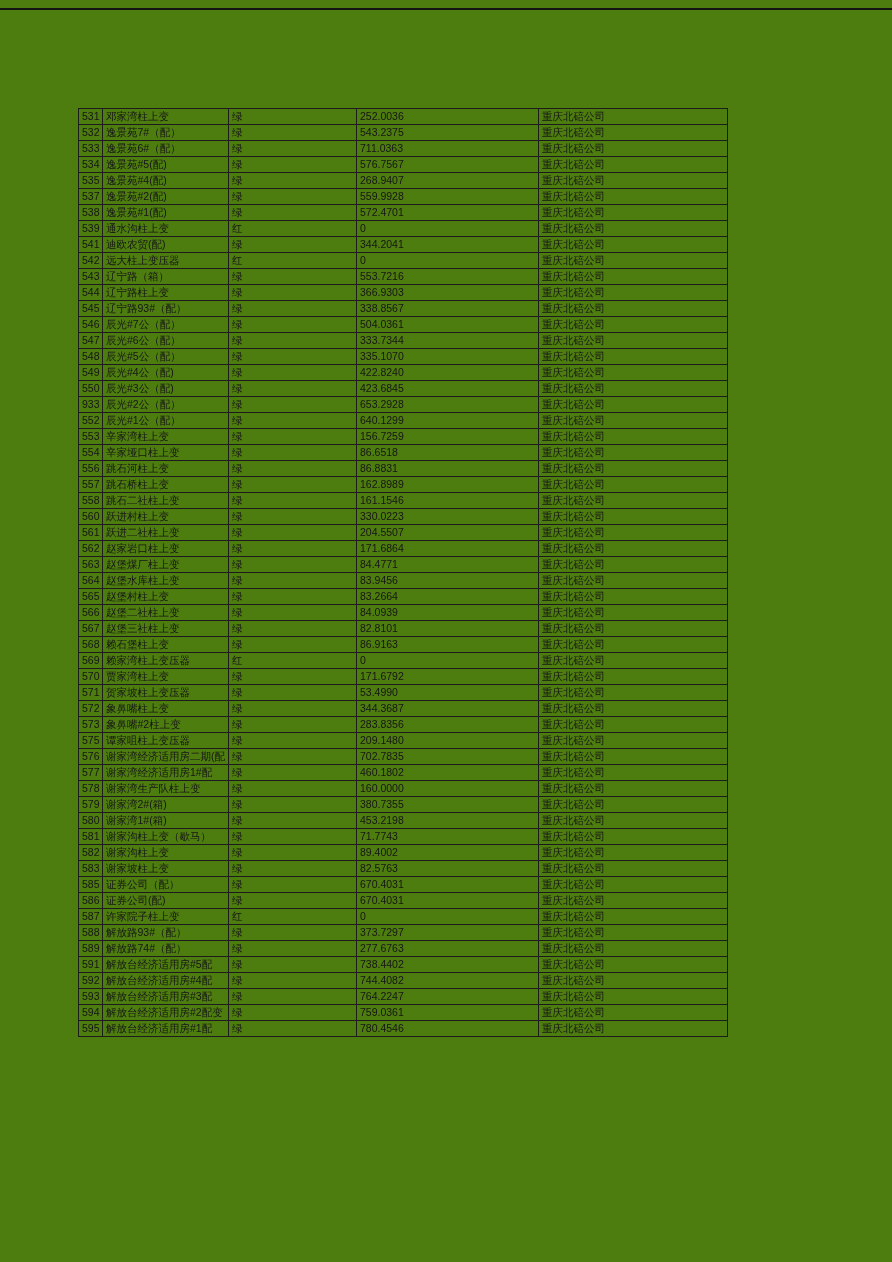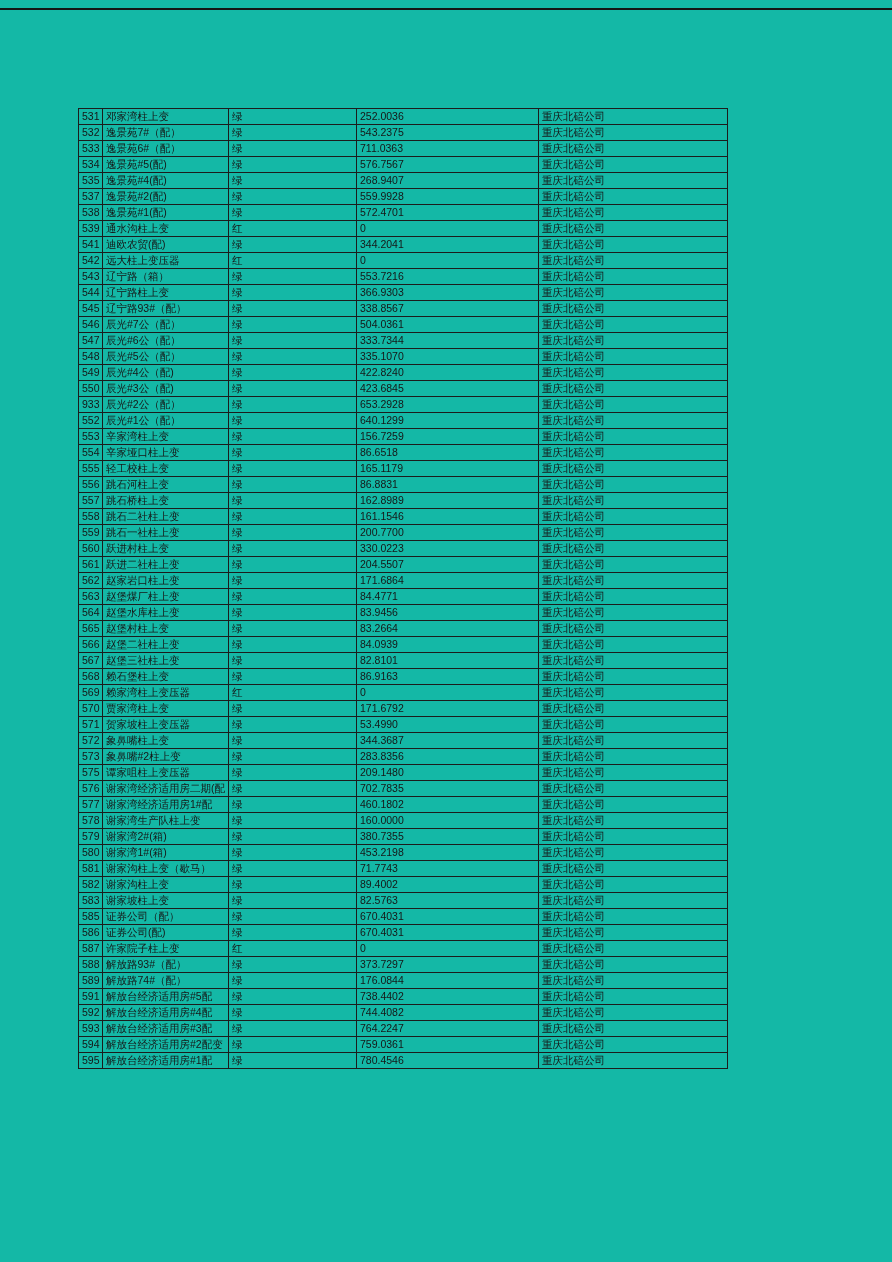--- a/index.html
+++ b/index.html
@@ -5,21 +5,21 @@
   html, body {
     margin: 0;
     padding: 0;
     background: #ffffff;
     font-family: "Liberation Sans", "DejaVu Sans", sans-serif;
   }
   .page {
     position: relative;
     width: 892px;
     height: 1262px;
-    background: #14b8a6;
+    background: #4d7c0f;
     overflow: hidden;
   }
   .top-rule {
     position: absolute;
     left: 0;
     top: 8px;
     width: 892px;
     height: 2px;
     background: #141414;
   }
@@ -241,27 +241,20 @@
   </tr>
 
   <tr>
     <td class="c-num">554</td>
     <td class="c-name">辛家垭口柱上变</td>
     <td class="c-status">绿</td>
     <td class="c-value">86.6518</td>
     <td class="c-company">重庆北碚公司</td>
   </tr>
 
-  <tr>
-    <td class="c-num">555</td>
-    <td class="c-name">轻工校柱上变</td>
-    <td class="c-status">绿</td>
-    <td class="c-value">165.1179</td>
-    <td class="c-company">重庆北碚公司</td>
-  </tr>
 
   <tr>
     <td class="c-num">556</td>
     <td class="c-name">跳石河柱上变</td>
     <td class="c-status">绿</td>
     <td class="c-value">86.8831</td>
     <td class="c-company">重庆北碚公司</td>
   </tr>
 
   <tr>
@@ -273,27 +266,20 @@
   </tr>
 
   <tr>
     <td class="c-num">558</td>
     <td class="c-name">跳石二社柱上变</td>
     <td class="c-status">绿</td>
     <td class="c-value">161.1546</td>
     <td class="c-company">重庆北碚公司</td>
   </tr>
 
-  <tr>
-    <td class="c-num">559</td>
-    <td class="c-name">跳石一社柱上变</td>
-    <td class="c-status">绿</td>
-    <td class="c-value">200.7700</td>
-    <td class="c-company">重庆北碚公司</td>
-  </tr>
 
   <tr>
     <td class="c-num">560</td>
     <td class="c-name">跃进村柱上变</td>
     <td class="c-status">绿</td>
     <td class="c-value">330.0223</td>
     <td class="c-company">重庆北碚公司</td>
   </tr>
 
   <tr>
@@ -503,21 +489,21 @@
     <td class="c-name">解放路93#（配）</td>
     <td class="c-status">绿</td>
     <td class="c-value">373.7297</td>
     <td class="c-company">重庆北碚公司</td>
   </tr>
 
   <tr>
     <td class="c-num">589</td>
     <td class="c-name">解放路74#（配）</td>
     <td class="c-status">绿</td>
-    <td class="c-value">176.0844</td>
+    <td class="c-value">277.6763</td>
     <td class="c-company">重庆北碚公司</td>
   </tr>
 
 
   <tr>
     <td class="c-num">591</td>
     <td class="c-name">解放台经济适用房#5配</td>
     <td class="c-status">绿</td>
     <td class="c-value">738.4402</td>
     <td class="c-company">重庆北碚公司</td>

